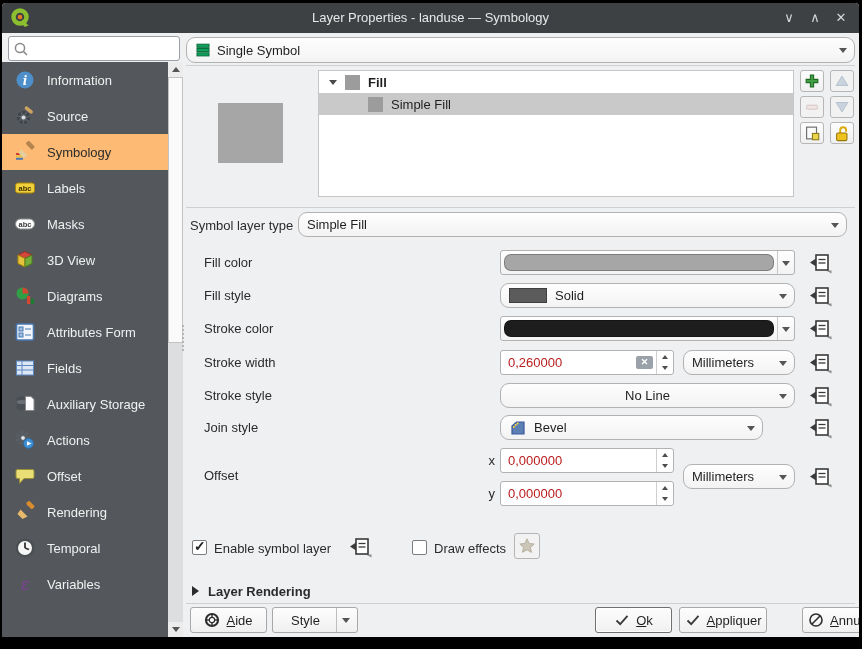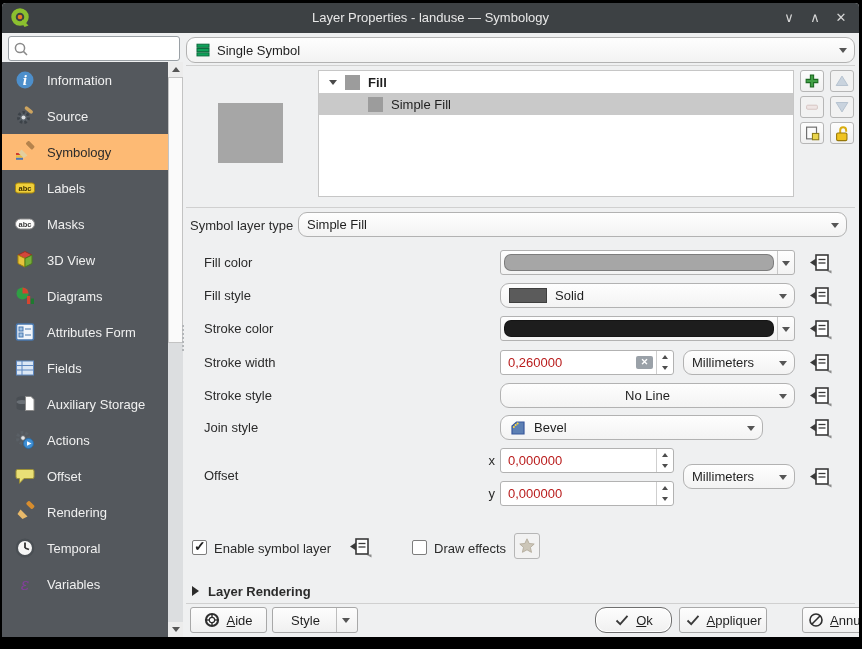--- a/index.html
+++ b/index.html
@@ -520,21 +520,21 @@
     <span><u>A</u>ide</span>
   </div>
 
   <div class="pbtn" style="left:270px; top:604px; width:86px; justify-content:flex-start; padding-left:18px;">
     <span>Style</span>
     <span class="menu-split">
       <span class="tri-dn" style="right:6px;"></span>
     </span>
   </div>
 
-  <div class="pbtn default" style="left:593px; top:604px; width:77px;border-radius:11px;">
+  <div class="pbtn default" style="left:593px; top:604px; width:77px;">
     <svg viewBox="0 0 16 16">
       <path d="M2.5 8.5 L6.2 12.2 L13.5 3.8" stroke="#3a3a3a" stroke-width="1.8" fill="none"></path>
     </svg>
     <span><u>O</u>k</span>
   </div>
   <div class="pbtn" style="left:677px; top:604px; width:88px;">
     <svg viewBox="0 0 16 16">
       <path d="M2.5 8.5 L6.2 12.2 L13.5 3.8" stroke="#3a3a3a" stroke-width="1.8" fill="none"></path>
     </svg>
     <span><u>A</u>ppliquer</span>

